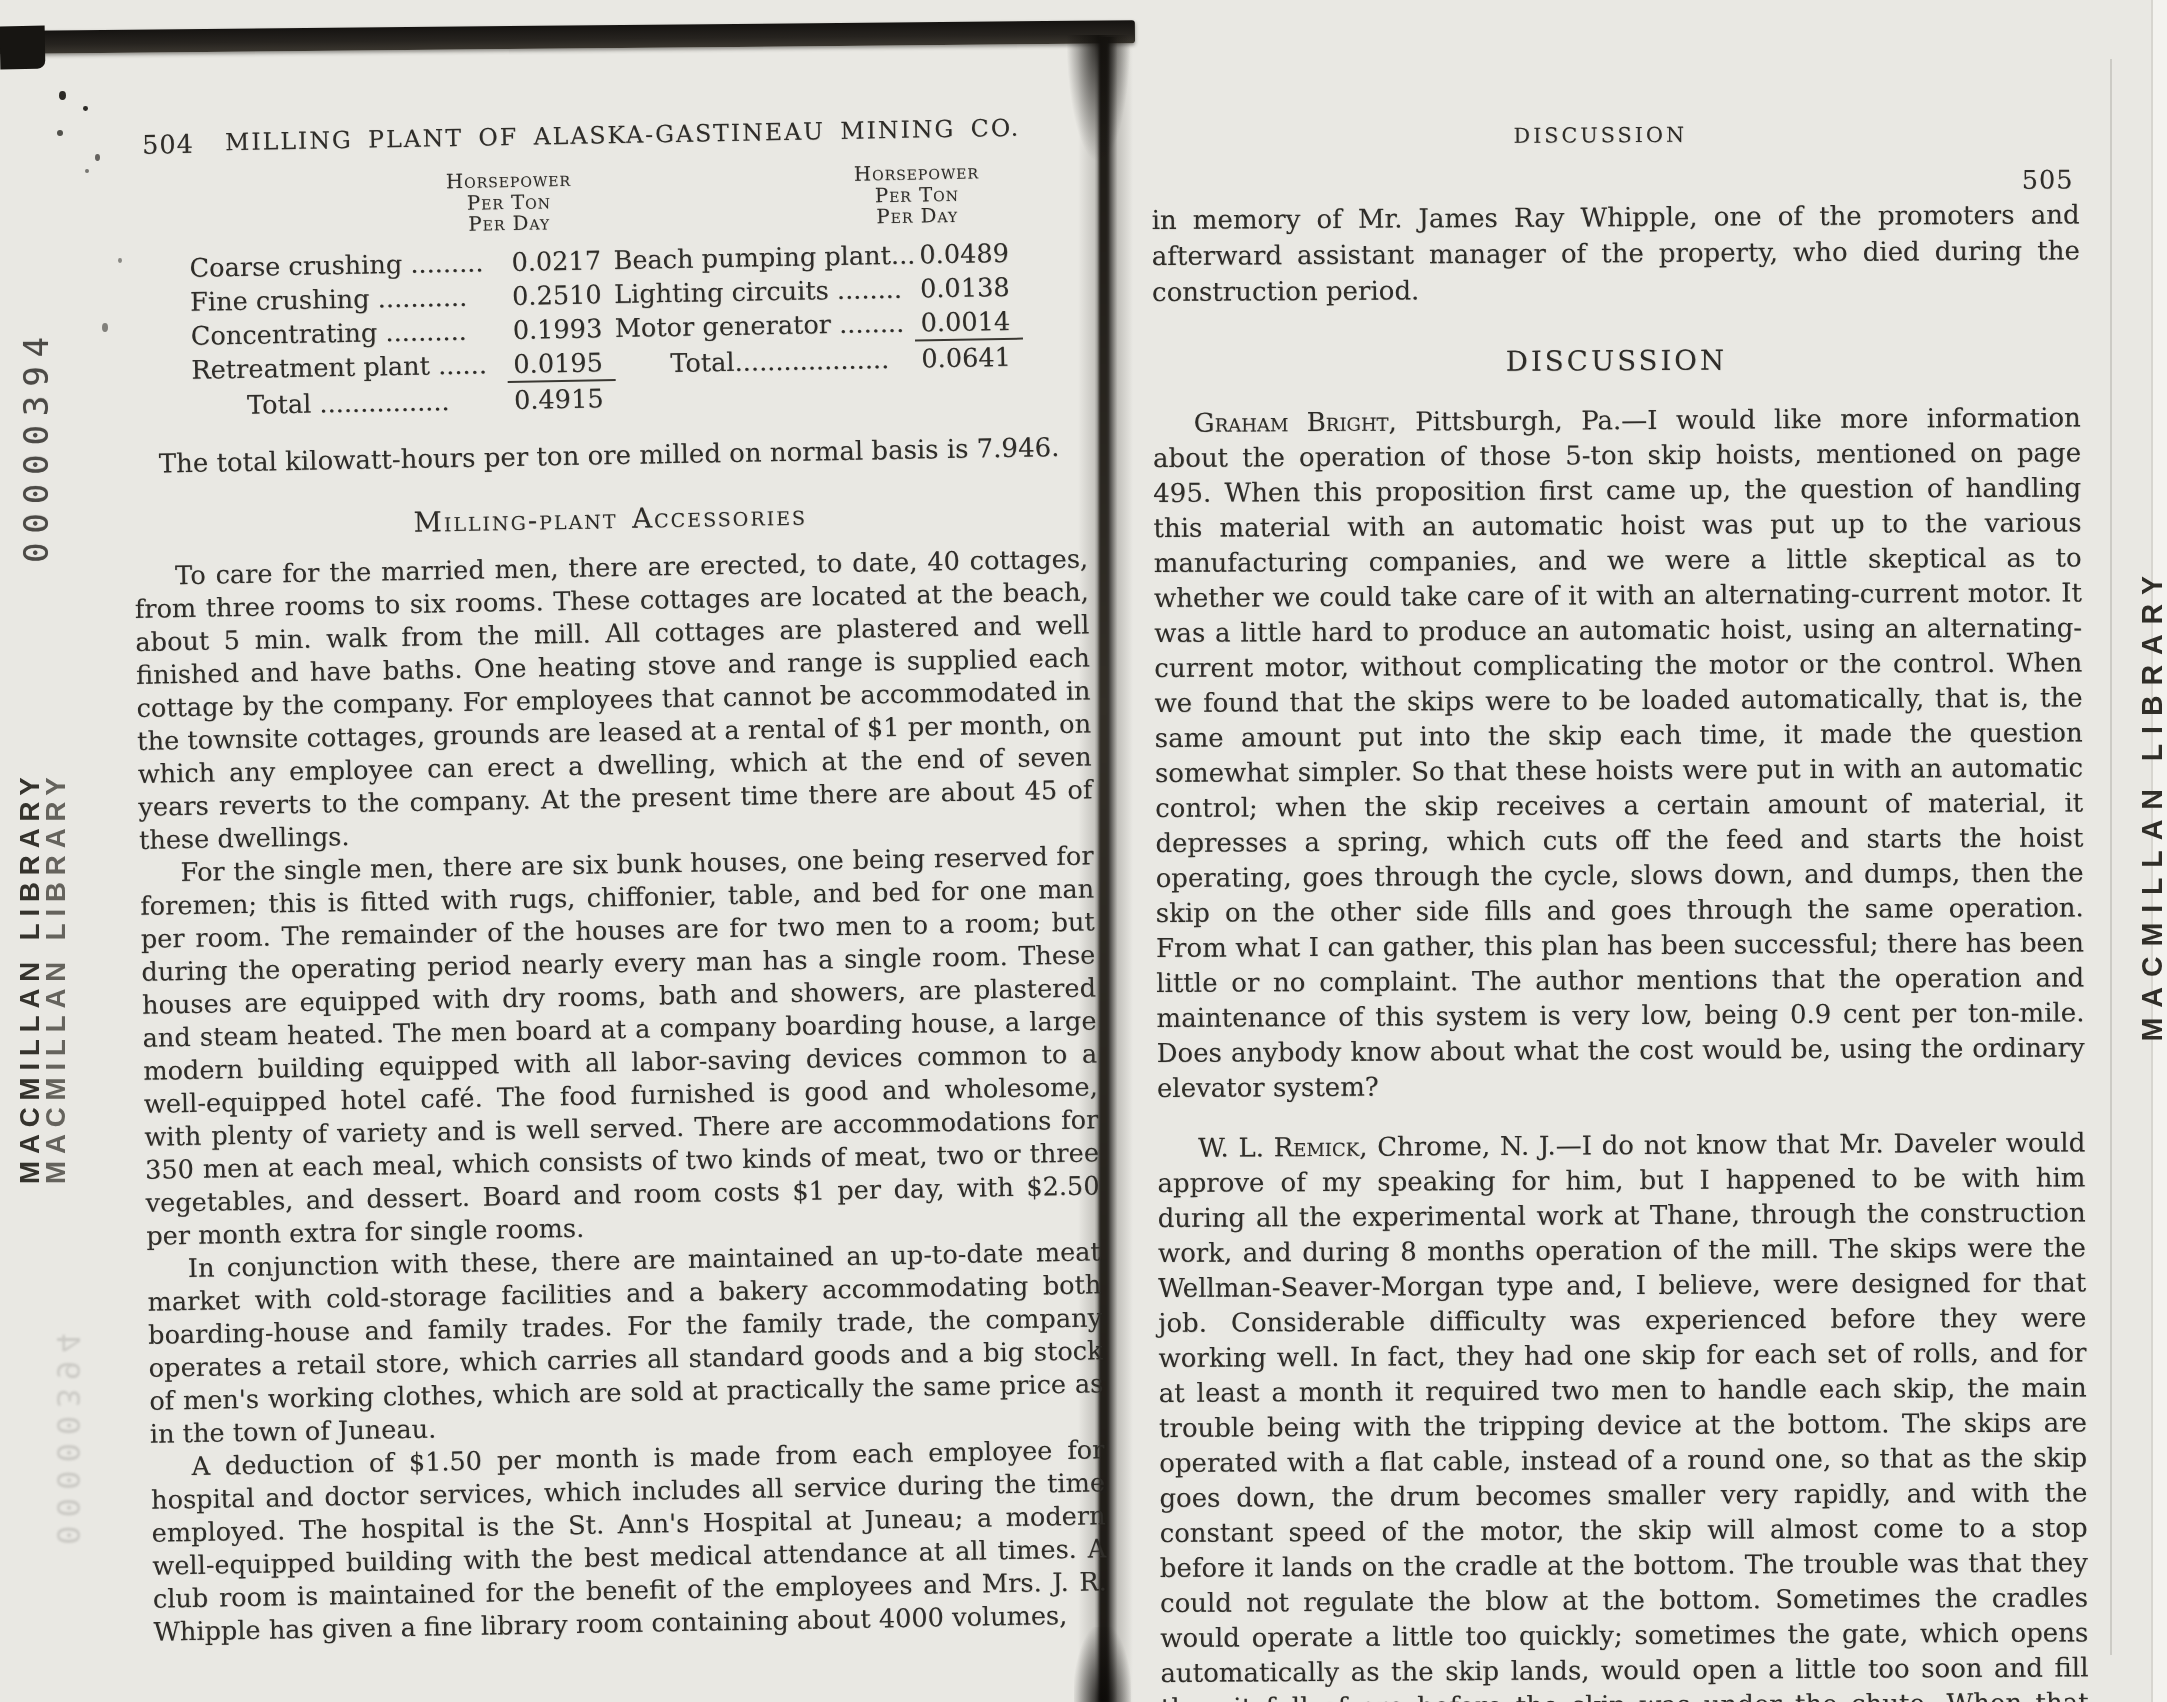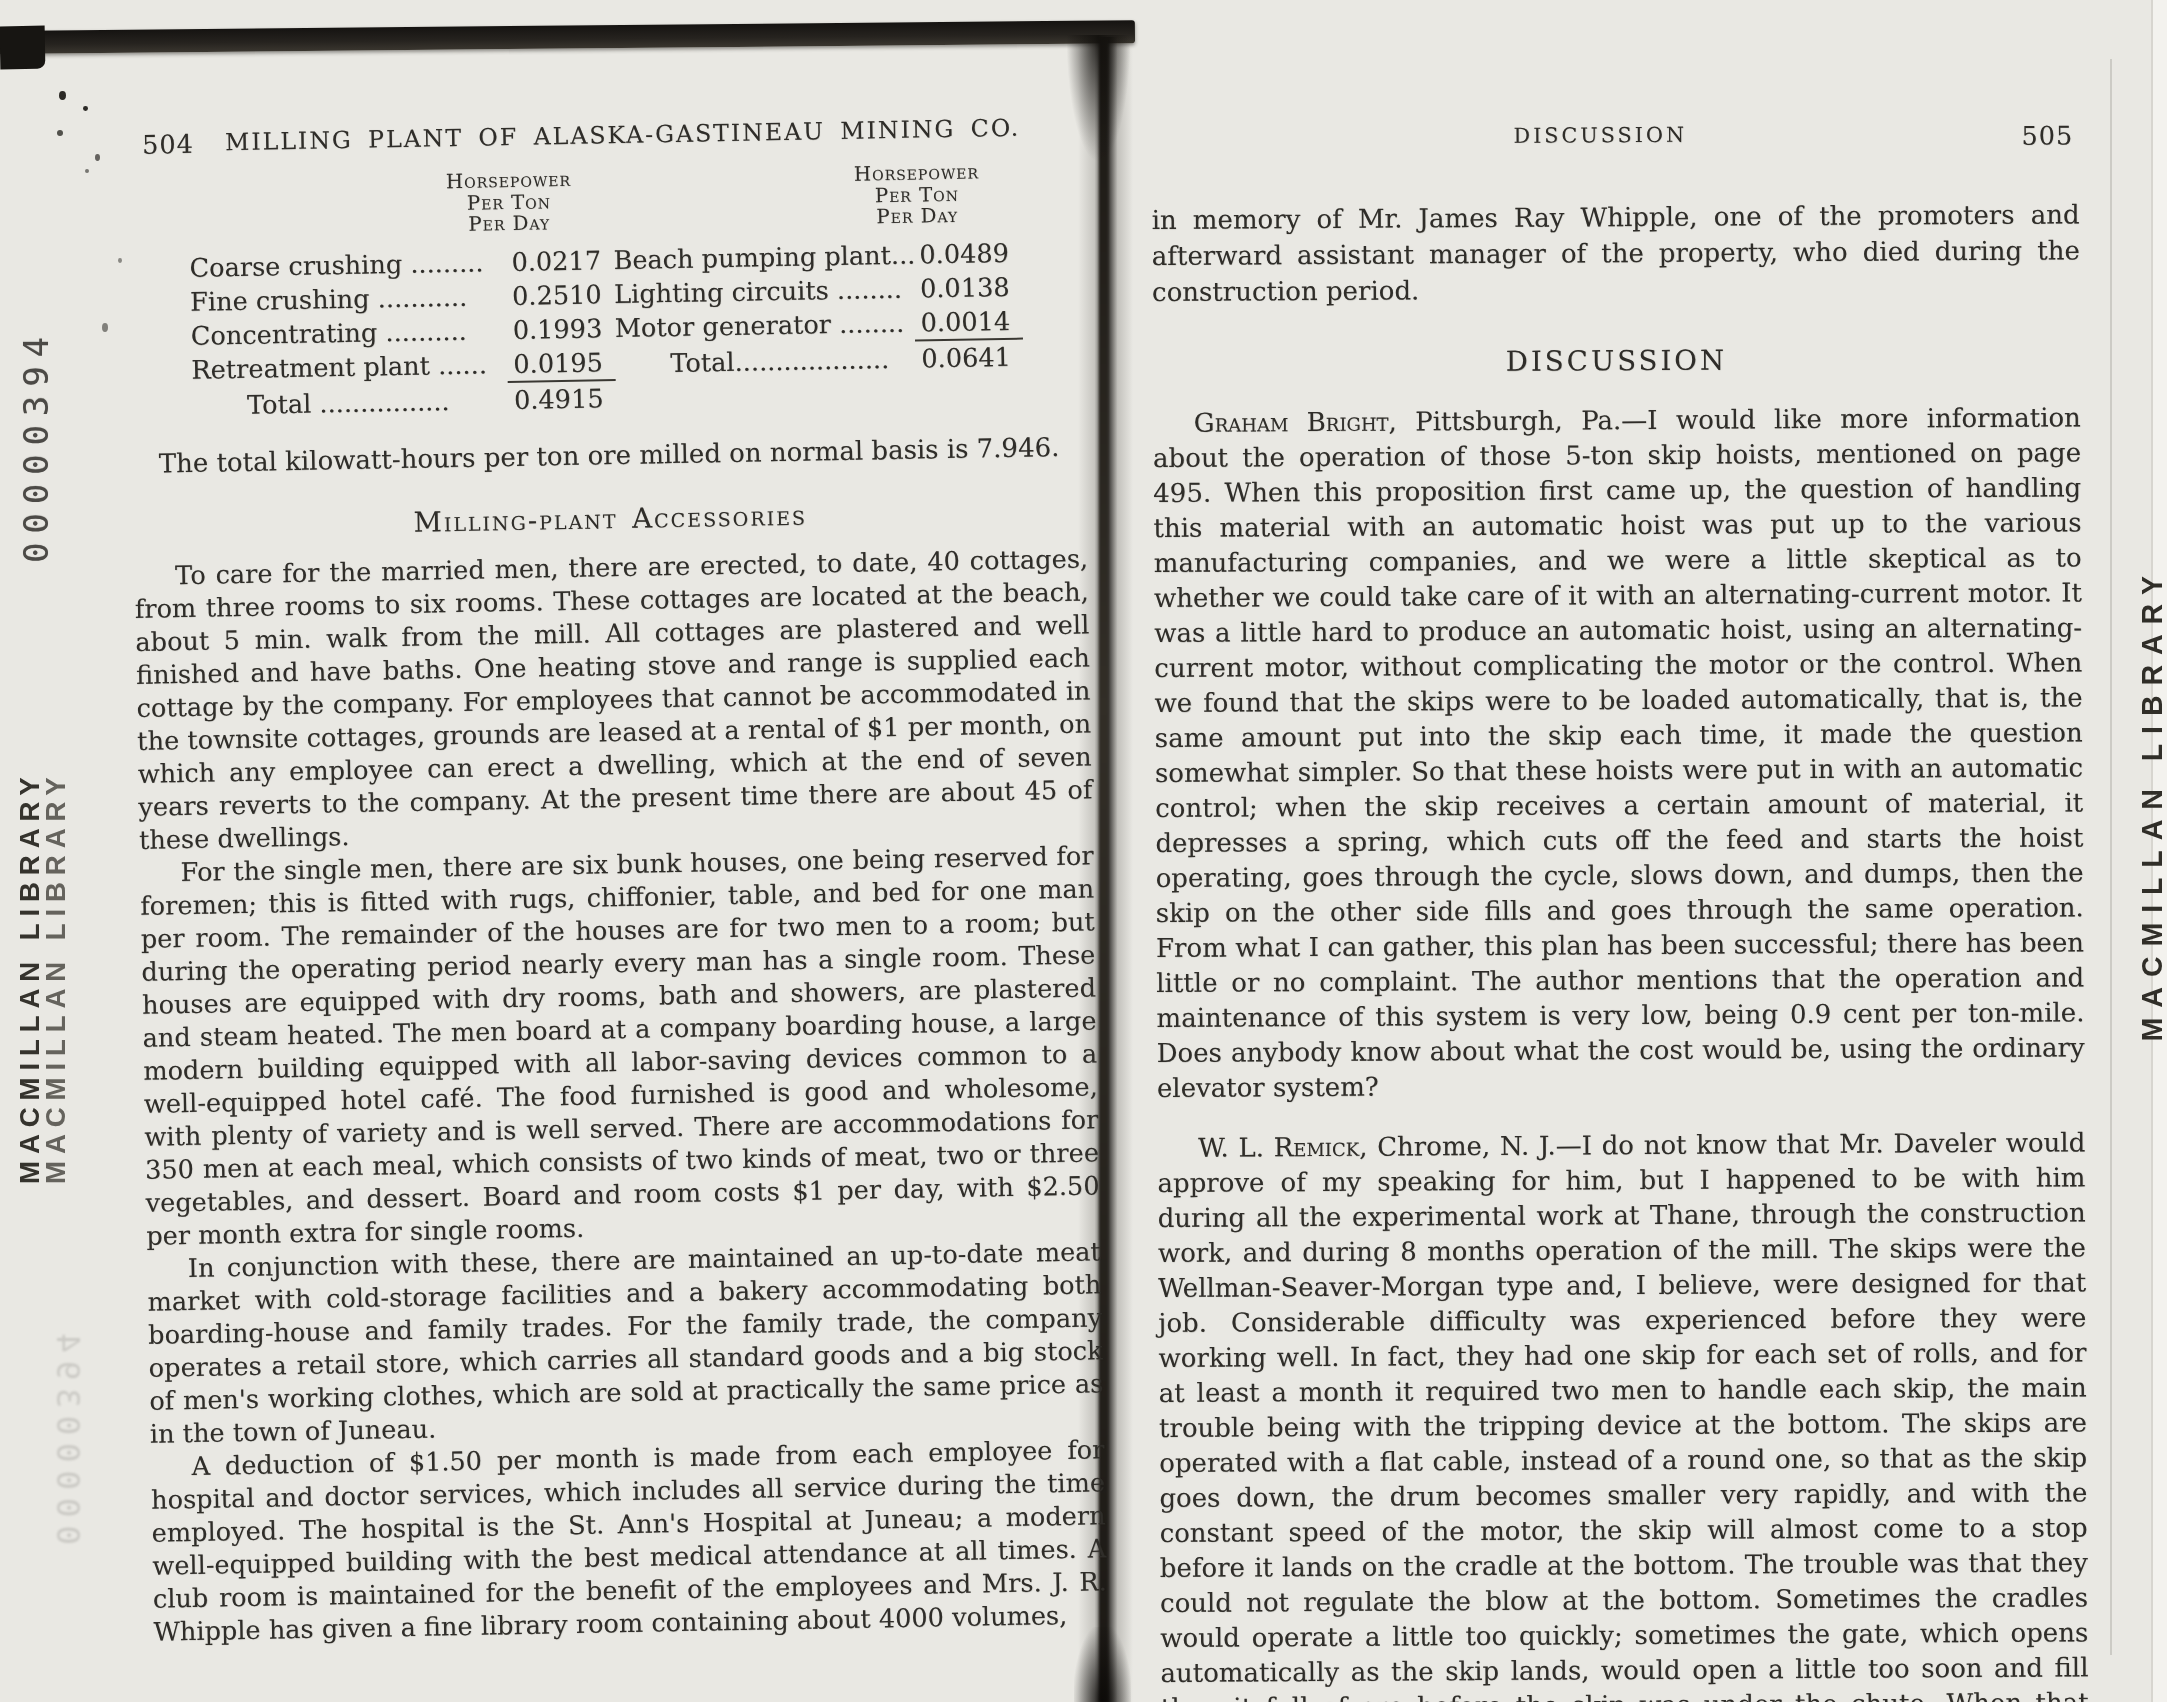--- a/index.html
+++ b/index.html
@@ -242,21 +242,21 @@
   <p class="body first soft">To care for the married men, there are erected, to date, 40 cottages, from three rooms to six rooms.  These cottages are located at the beach, about 5 min. walk from the mill.  All cottages are plastered and well finished and have baths.  One heating stove and range is supplied each cottage by the company.  For employees that cannot be accommodated in the townsite cottages, grounds are leased at a rental of $1 per month, on which any employee can erect a dwelling, which at the end of seven years reverts to the company.  At the present time there are about 45 of these dwellings.</p>
   <p class="body soft">For the single men, there are six bunk houses, one being reserved for foremen; this is fitted with rugs, chiffonier, table, and bed for one man per room.  The remainder of the houses are for two men to a room; but during the operating period nearly every man has a single room. These houses are equipped with dry rooms, bath and showers, are plastered and steam heated.  The men board at a company boarding house, a large modern building equipped with all labor-saving devices common to a well-equipped hotel café.  The food furnished is good and wholesome, with plenty of variety and is well served.  There are accommodations for 350 men at each meal, which consists of two kinds of meat, two or three vegetables, and dessert.  Board and room costs $1 per day, with $2.50 per month extra for single rooms.</p>
   <p class="body soft">In conjunction with these, there are maintained an up-to-date meat market with cold-storage facilities and a bakery accommodating both boarding-house and family trades.  For the family trade, the company operates a retail store, which carries all standard goods and a big stock of men's working clothes, which are sold at practically the same price as in the town of Juneau.</p>
   <p class="body soft">A deduction of $1.50 per month is made from each employee for hospital and doctor services, which includes all service during the time employed.  The hospital is the St. Ann's Hospital at Juneau; a modern well-equipped building with the best medical attendance at all times. A club room is maintained for the benefit of the employees and Mrs. J. R. Whipple has given a fine library room containing about 4000 volumes,</p>
 </div>
 
 <div class="page page-right">
 
   <div class="runhead">
     <span class="runtitle soft">DISCUSSION</span>
-    <span class="pagenum soft" style="position:absolute;font-size:25.6px;">505</span>
+    <span class="pagenum soft" style="position:absolute;font-size:25.6px;margin-top:44px;">505</span>
   </div>
 
   <p class="cont soft">in memory of Mr. James Ray Whipple, one of the promoters and afterward assistant manager of the property, who died during the construction period.</p>
 
   <div class="disc-head soft">DISCUSSION</div>
 
   <p class="disc soft">
     <span class="sc">Graham Bright</span><span>, Pittsburgh, Pa.—I would like more information about the operation of those 5-ton skip hoists, mentioned on page 495. When this proposition first came up, the question of handling this material with an automatic hoist was put up to the various manufacturing companies, and we were a little skeptical as to whether we could take care of it with an alternating-current motor.  It was a little hard to produce an automatic hoist, using an alternating-current motor, without complicating the motor or the control.  When we found that the skips were to be loaded automatically, that is, the same amount put into the skip each time, it made the question somewhat simpler.  So that these hoists were put in with an automatic control; when the skip receives a certain amount of material, it depresses a spring, which cuts off the feed and starts the hoist operating, goes through the cycle, slows down, and dumps, then the skip on the other side fills and goes through the same operation.  From what I can gather, this plan has been successful; there has been little or no complaint.  The author mentions that the operation and maintenance of this system is very low, being 0.9 cent per ton-mile. Does anybody know about what the cost would be, using the ordinary elevator system?</span>
   </p>
 

